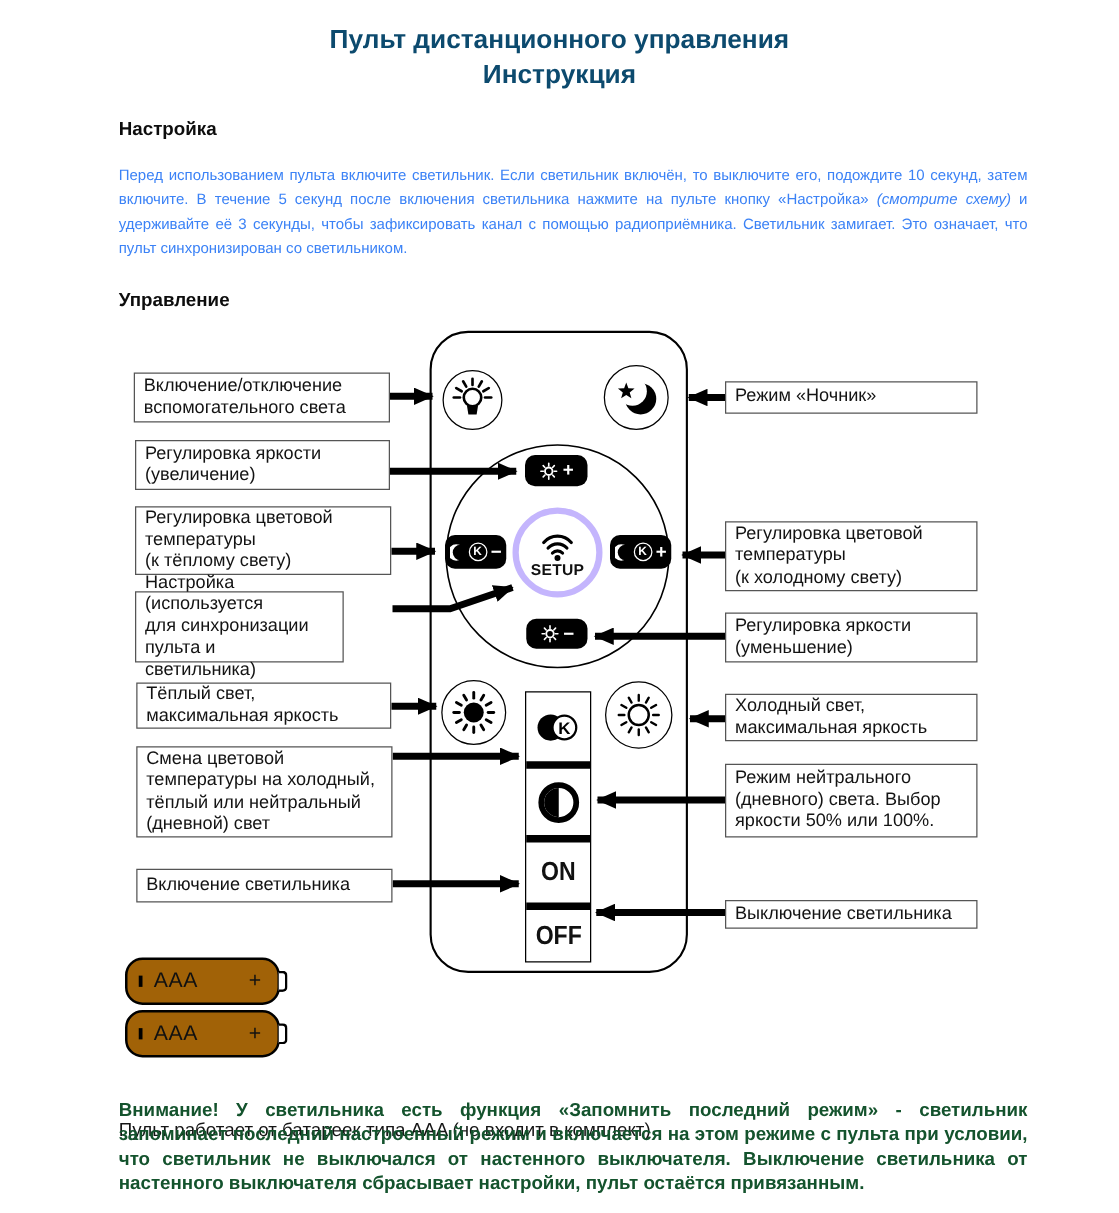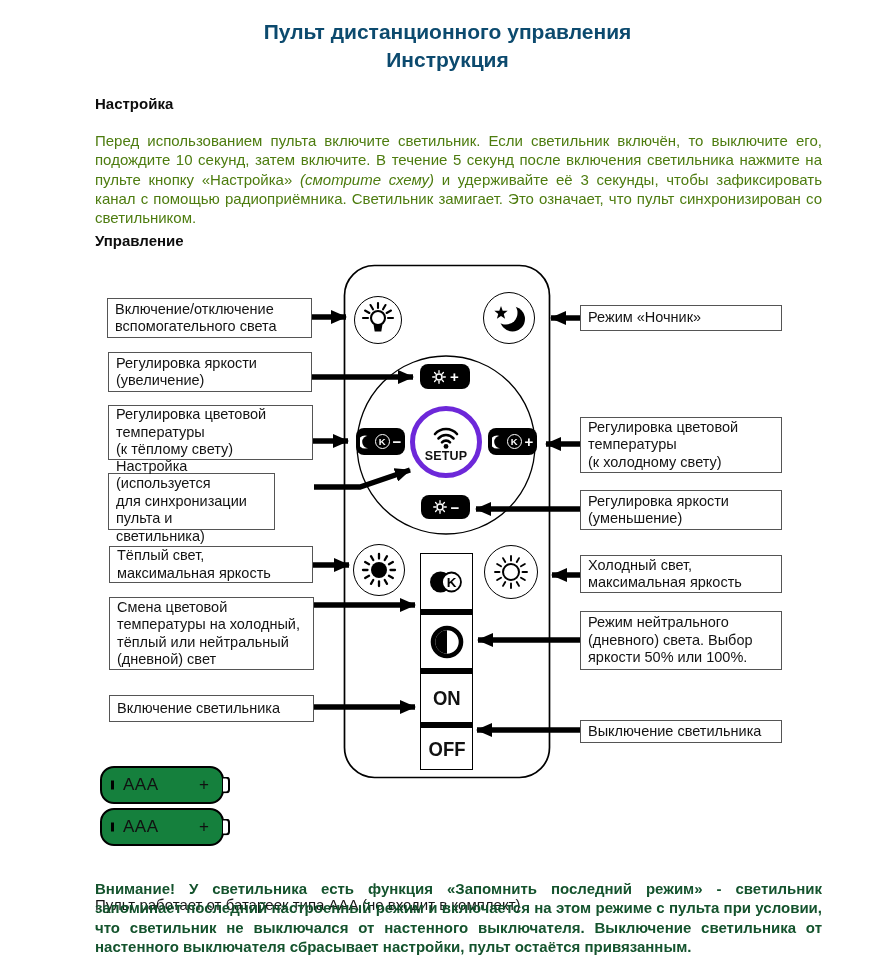--- a/index.html
+++ b/index.html
@@ -1,39 +1,39 @@
 <!DOCTYPE html>
 <html><head>
 <meta charset="utf-8">
 <style>
   html,body{margin:0;padding:0;background:#ffffff;}
   .page{position:relative;width:895px;height:970px;background:#ffffff;overflow:hidden;
         font-family:"Liberation Sans", sans-serif;color:#111;}
   .abs{position:absolute;}
   .title{top:18px;left:0;width:895px;text-align:center;font-size:21px;font-weight:bold;line-height:28px;color:#0c4a6e;}
   .h2{font-size:15px;font-weight:bold;color:#0d0d0d;}
-  .body-text{top:131px;left:95px;width:727px;font-size:15px;line-height:19.3px;text-align:justify;color:#4d7c0f;}
+  .body-text{top:131px;left:95px;width:727px;font-size:12px;line-height:19.3px;text-align:justify;color:#3b82f6;}
   .body-text i{font-style:italic;}
   .diagram{top:258px;left:12px;width:895px;height:540px;padding-left:24px;}
   .callout{background:#fff;border:1.2px solid #555;box-sizing:border-box;display:flex;align-items:center;
            padding:2px 7px;font-size:14.5px;line-height:17.5px;white-space:pre-line;color:#131313;}
   .blackbtn{background:#000;border-radius:8px;display:flex;align-items:center;justify-content:center;gap:3px;color:#fff;}
   .circlebtn{border:1.8px solid #000;border-radius:50%;background:#fff;display:flex;align-items:center;justify-content:center;box-sizing:border-box;}
-  .setupbtn{border:5px solid #6d28d9;border-radius:50%;background:#fff;display:flex;flex-direction:column;
+  .setupbtn{border:5px solid #c4b5fd;border-radius:50%;background:#fff;display:flex;flex-direction:column;
             align-items:center;justify-content:center;box-sizing:border-box;}
   .setup-label{font-size:12.5px;font-weight:bold;letter-spacing:0.2px;margin-top:-1px;}
   .sign{font-size:15px;font-weight:bold;line-height:1;}
   .kring{width:15px;height:15px;border:1.7px solid #fff;border-radius:50%;display:flex;align-items:center;
          justify-content:center;font-size:9.5px;font-weight:bold;box-sizing:border-box;}
   .column{left:408px;top:295px;width:53px;height:217px;border:1.7px solid #000;box-sizing:border-box;
           background:#fff;display:flex;flex-direction:column;}
   .sec{display:flex;align-items:center;justify-content:center;flex-shrink:0;}
   .sep{height:6px;background:#000;flex-shrink:0;}
   .onoff{font-size:21px;font-weight:bold;transform:scaleX(0.88);letter-spacing:0;}
-  .battery{position:absolute;width:120px;height:34px;border:2.5px solid #000;border-radius:14px;background:#15803d;box-sizing:content-box;}
+  .battery{position:absolute;width:120px;height:34px;border:2.5px solid #000;border-radius:14px;background:#a16207;box-sizing:content-box;}
   .battery .tick{position:absolute;left:9px;top:50%;transform:translateY(-50%);width:2.5px;height:9px;background:#000;}
   .battery .blabel{position:absolute;left:21px;top:50%;transform:translateY(-52%);font-size:17px;letter-spacing:0.5px;}
   .battery .bplus{position:absolute;right:13px;top:50%;transform:translateY(-52%);font-size:17px;}
   .battery .nub{position:absolute;right:-8px;top:50%;transform:translateY(-50%);width:5px;height:13px;
                 border:2.5px solid #000;border-left:none;border-radius:0 4px 4px 0;background:#fff;}
   .caption{top:896px;left:95px;font-size:15px;color:#151515;}
   .warning{top:879px;left:95px;width:727px;font-size:15px;font-weight:bold;line-height:19.4px;text-align:justify;color:#14532d;}
 </style>
 </head>
 <body>

